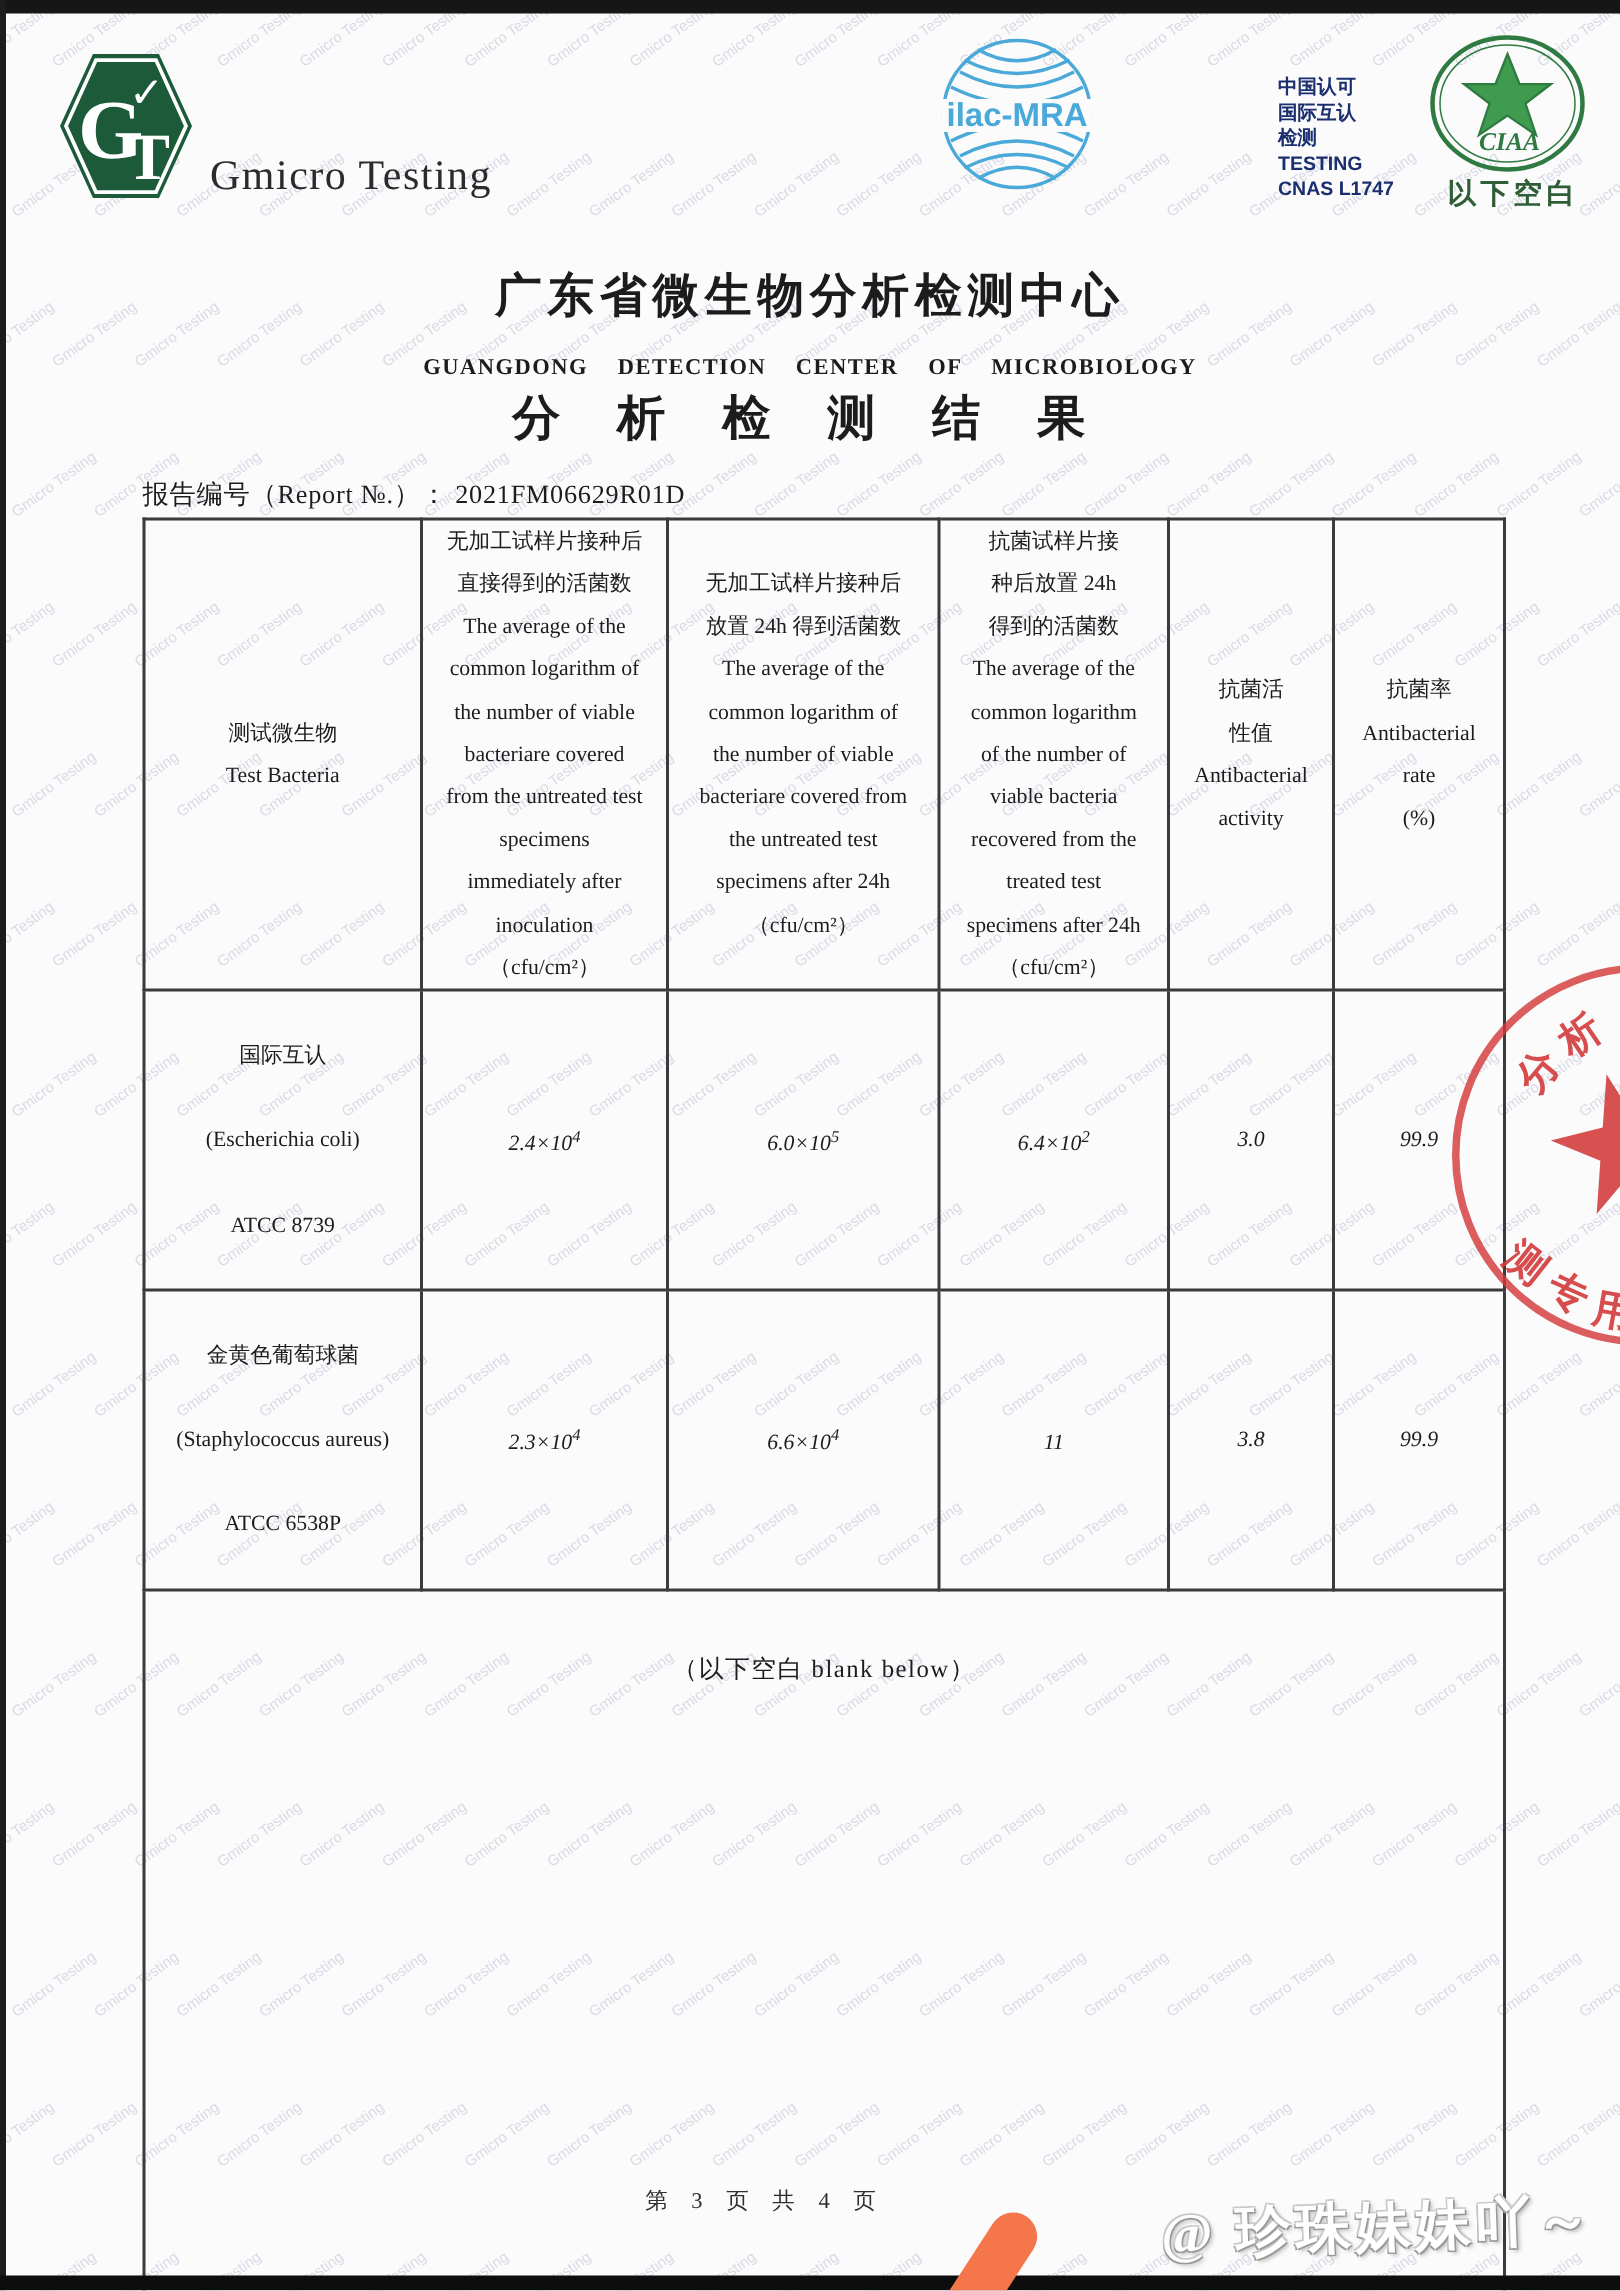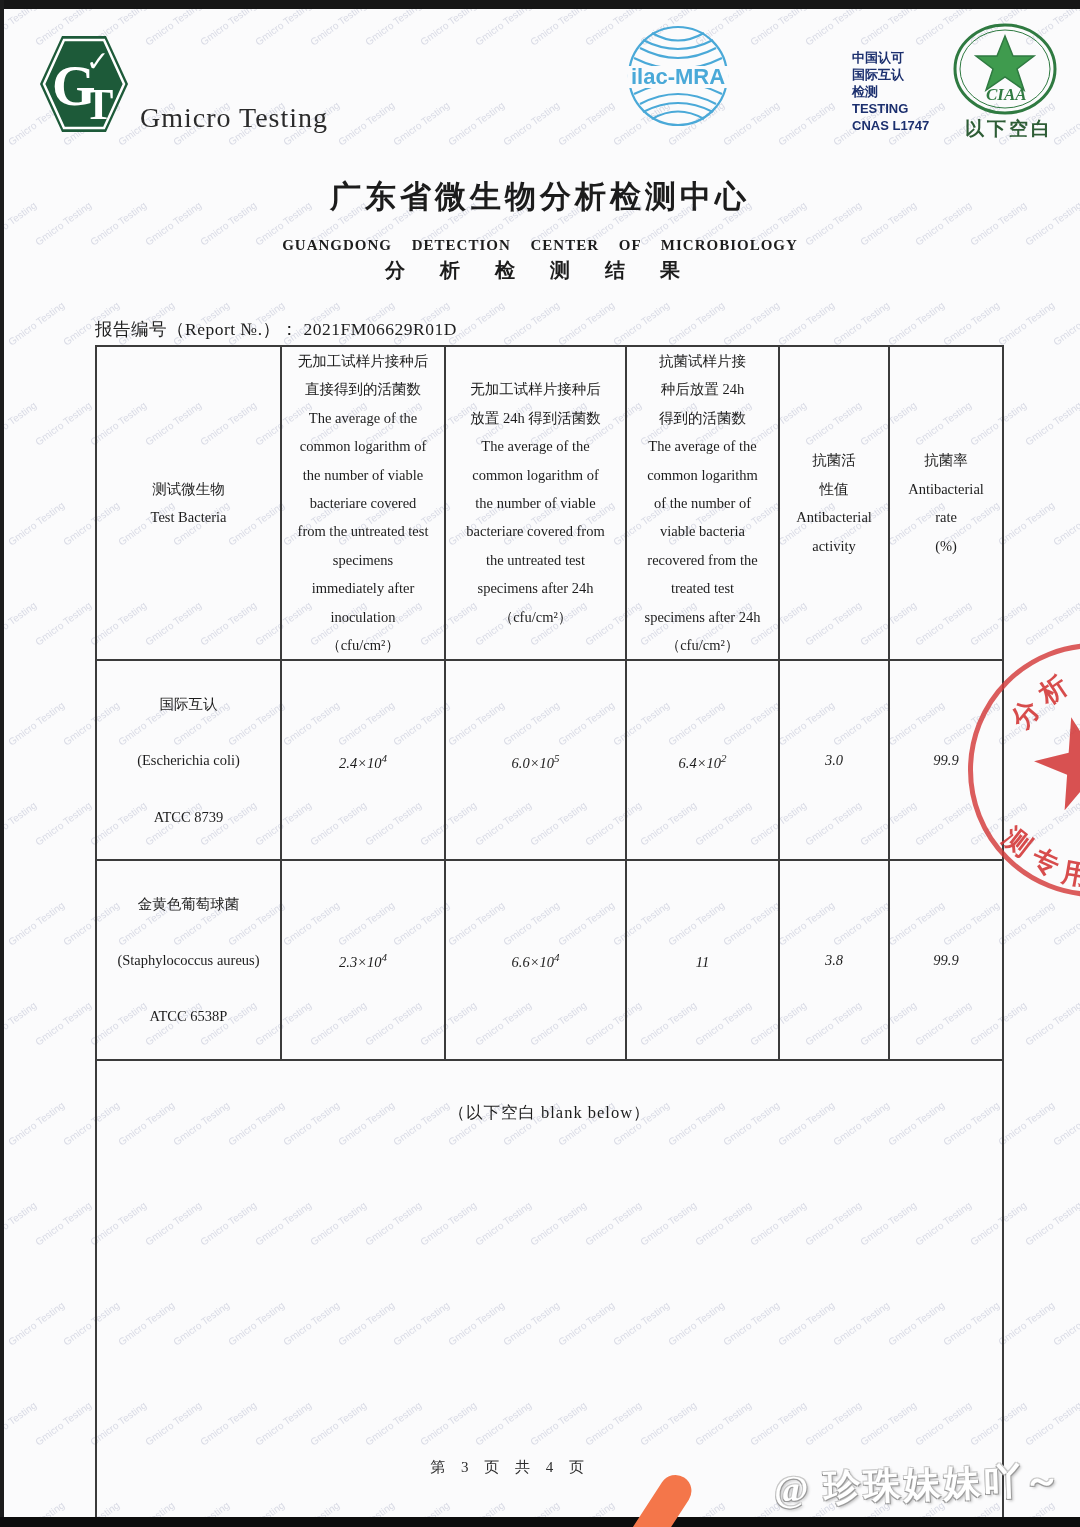--- a/index.html
+++ b/index.html
@@ -23,21 +23,21 @@
   .cnas{position:absolute;left:740px;top:44px;}
   .cnas-text{position:absolute;left:852px;top:50px;width:100px;font-family:"Liberation Sans",sans-serif;
              font-size:13px;font-weight:700;color:#1b2f6e;line-height:1.3;white-space:pre-line;}
   .ciaa{position:absolute;left:952px;top:22px;}
   .ciaa-label{position:absolute;left:944px;top:116px;width:130px;text-align:center;font-size:19px;
               font-weight:700;color:#2e5d36;letter-spacing:3px;}
   
   .center{position:absolute;left:0;width:100%;text-align:center;}
   .title-cn{top:176px;font-size:31px;font-weight:600;letter-spacing:4px;}
   .title-en{top:237px;font-size:15px;font-weight:700;letter-spacing:1px;word-spacing:15px;}
-  .result-cn{top:257px;font-size:20px;font-weight:700;letter-spacing:15px;}
+  .result-cn{top:257px;font-size:32px;font-weight:700;letter-spacing:15px;}
   .result-en{top:300px;font-size:13.5px;font-weight:700;letter-spacing:1px;}
   .report-line{position:absolute;left:95px;top:317px;font-size:17.5px;letter-spacing:.5px;}
   
   table.doc{position:absolute;left:95px;top:345px;width:907px;border-collapse:collapse;table-layout:fixed;}
   table.doc td{border:2px solid #3b3b3b;text-align:center;vertical-align:middle;padding:0 2px;
                font-size:14.5px;line-height:28.4px;white-space:pre-line;overflow:hidden;}
   tr.hdr{height:313px;}
   tr.r1{height:87px;} tr.r2{height:115px;}
   tr.blank{height:481px;}
   tr.blank td{vertical-align:top;padding-top:40px;font-size:16.5px;line-height:1.4;letter-spacing:1px;}

